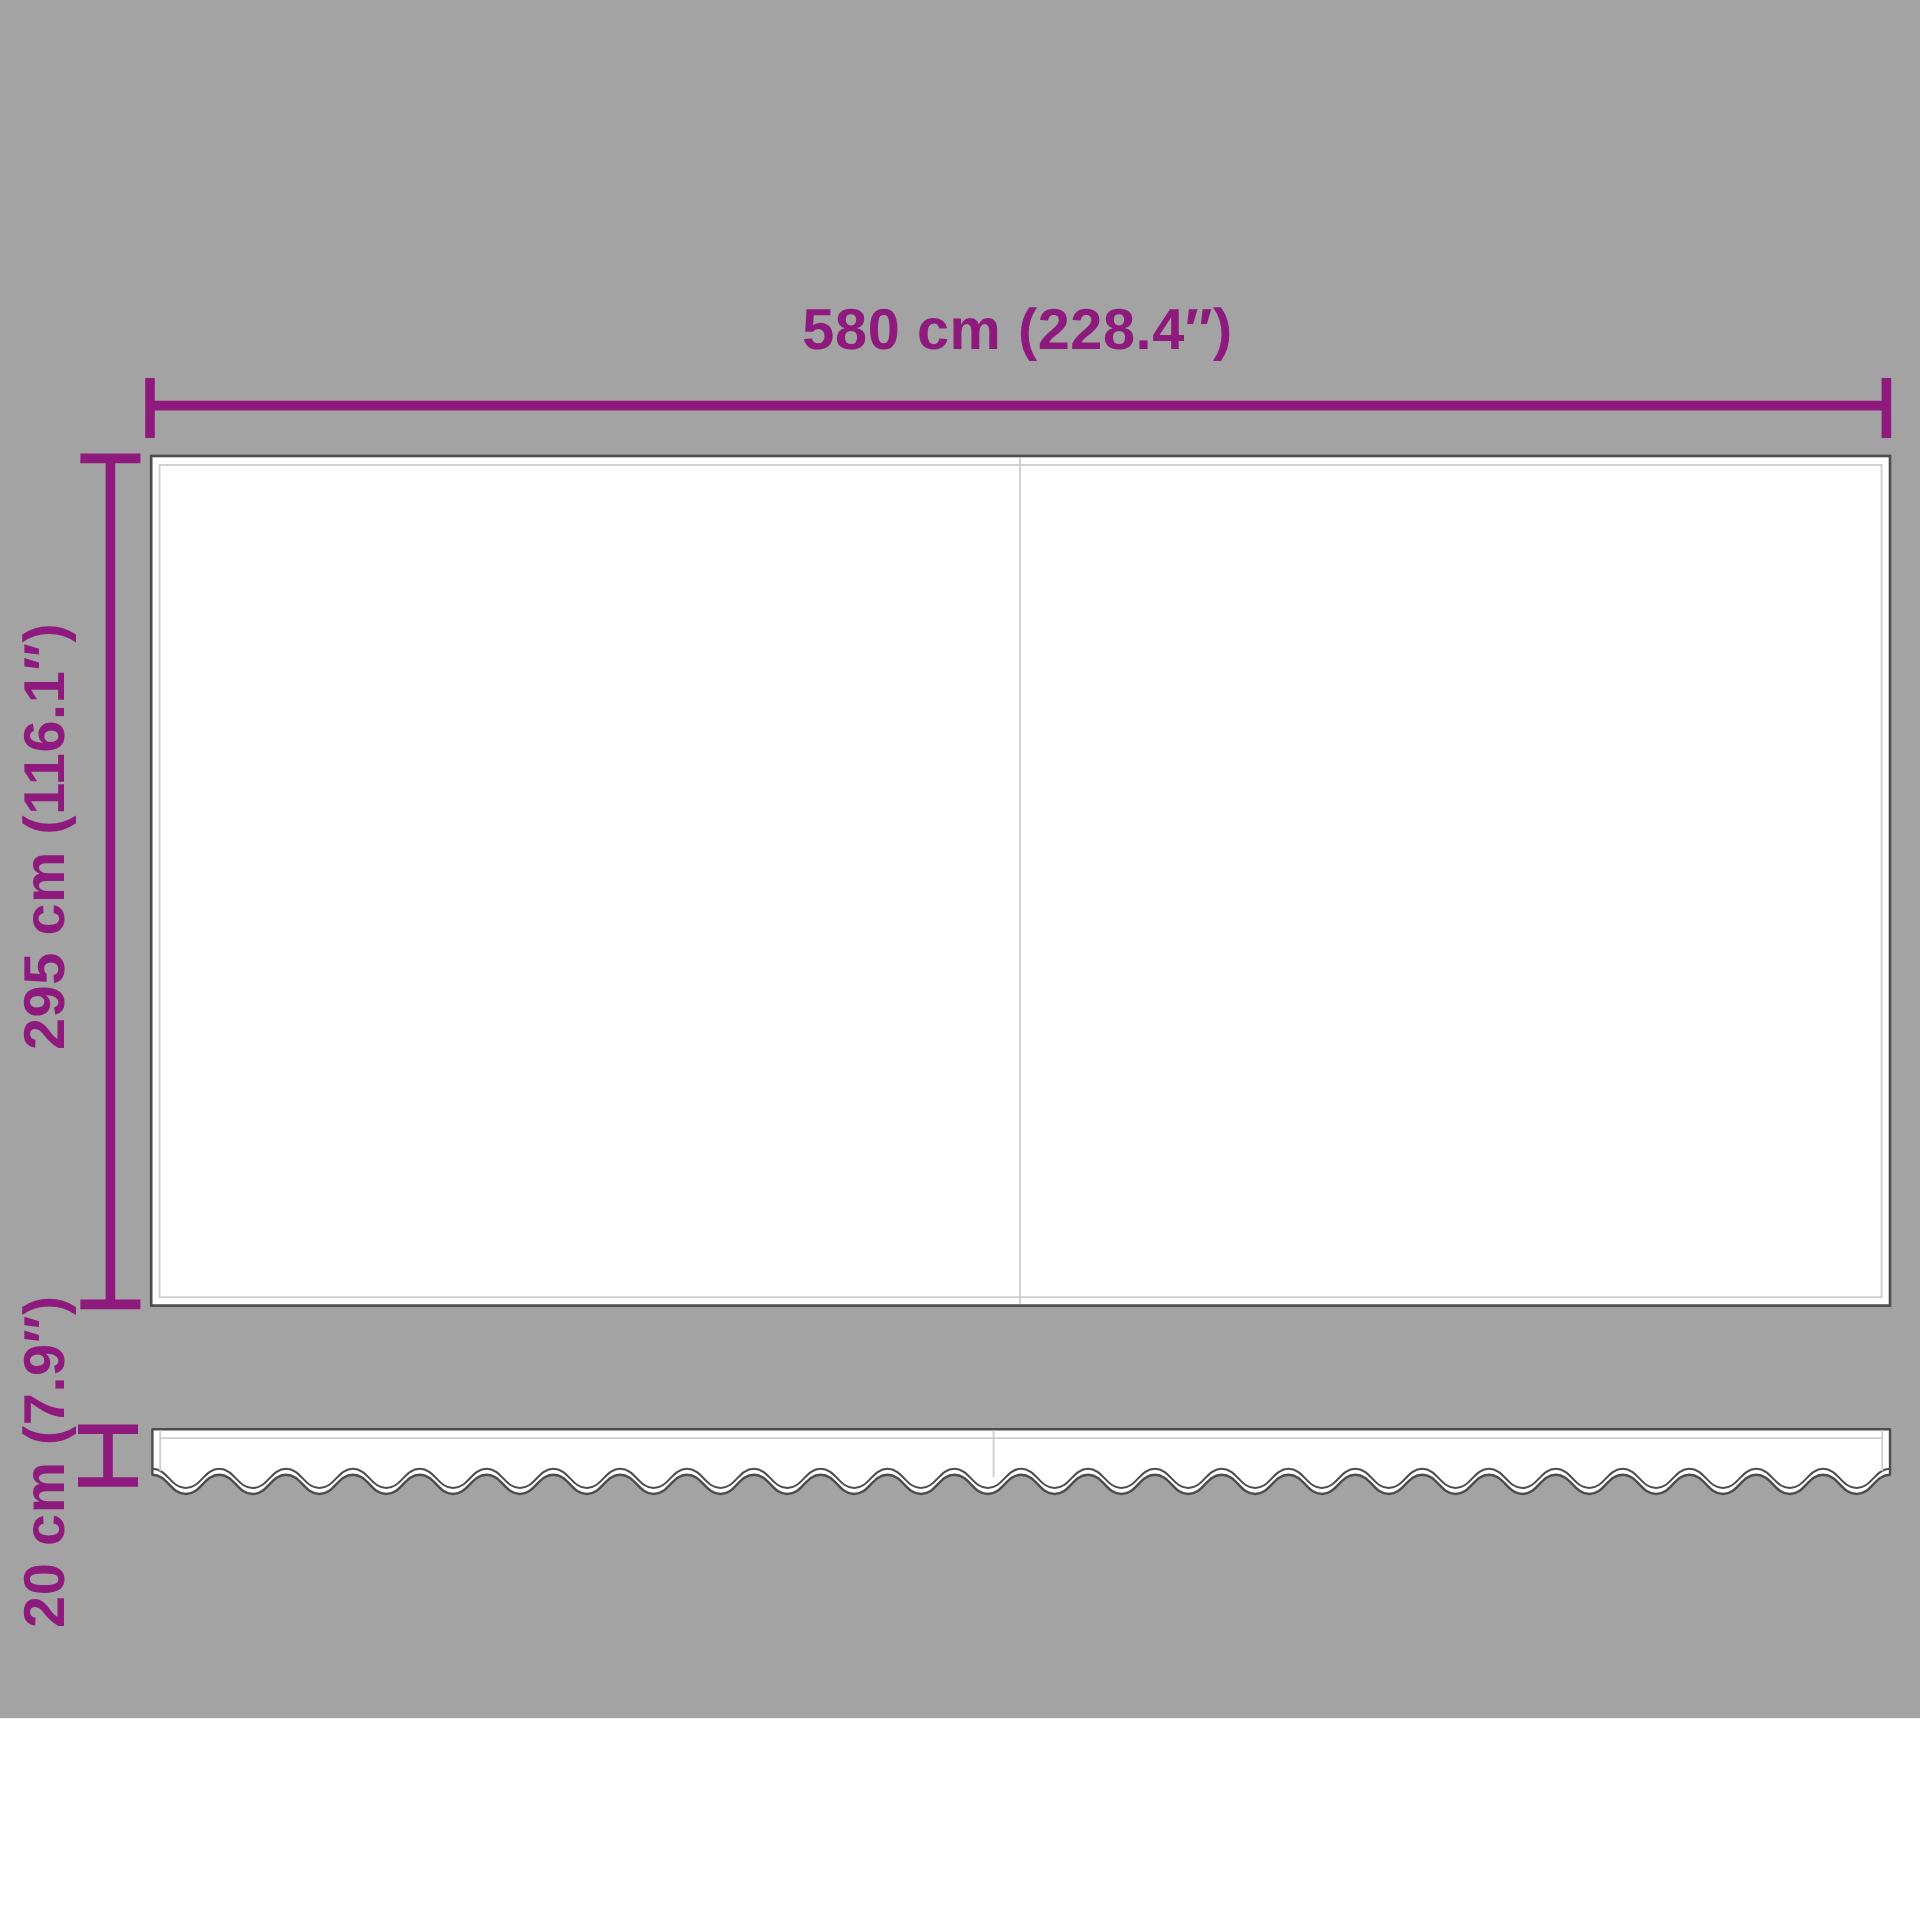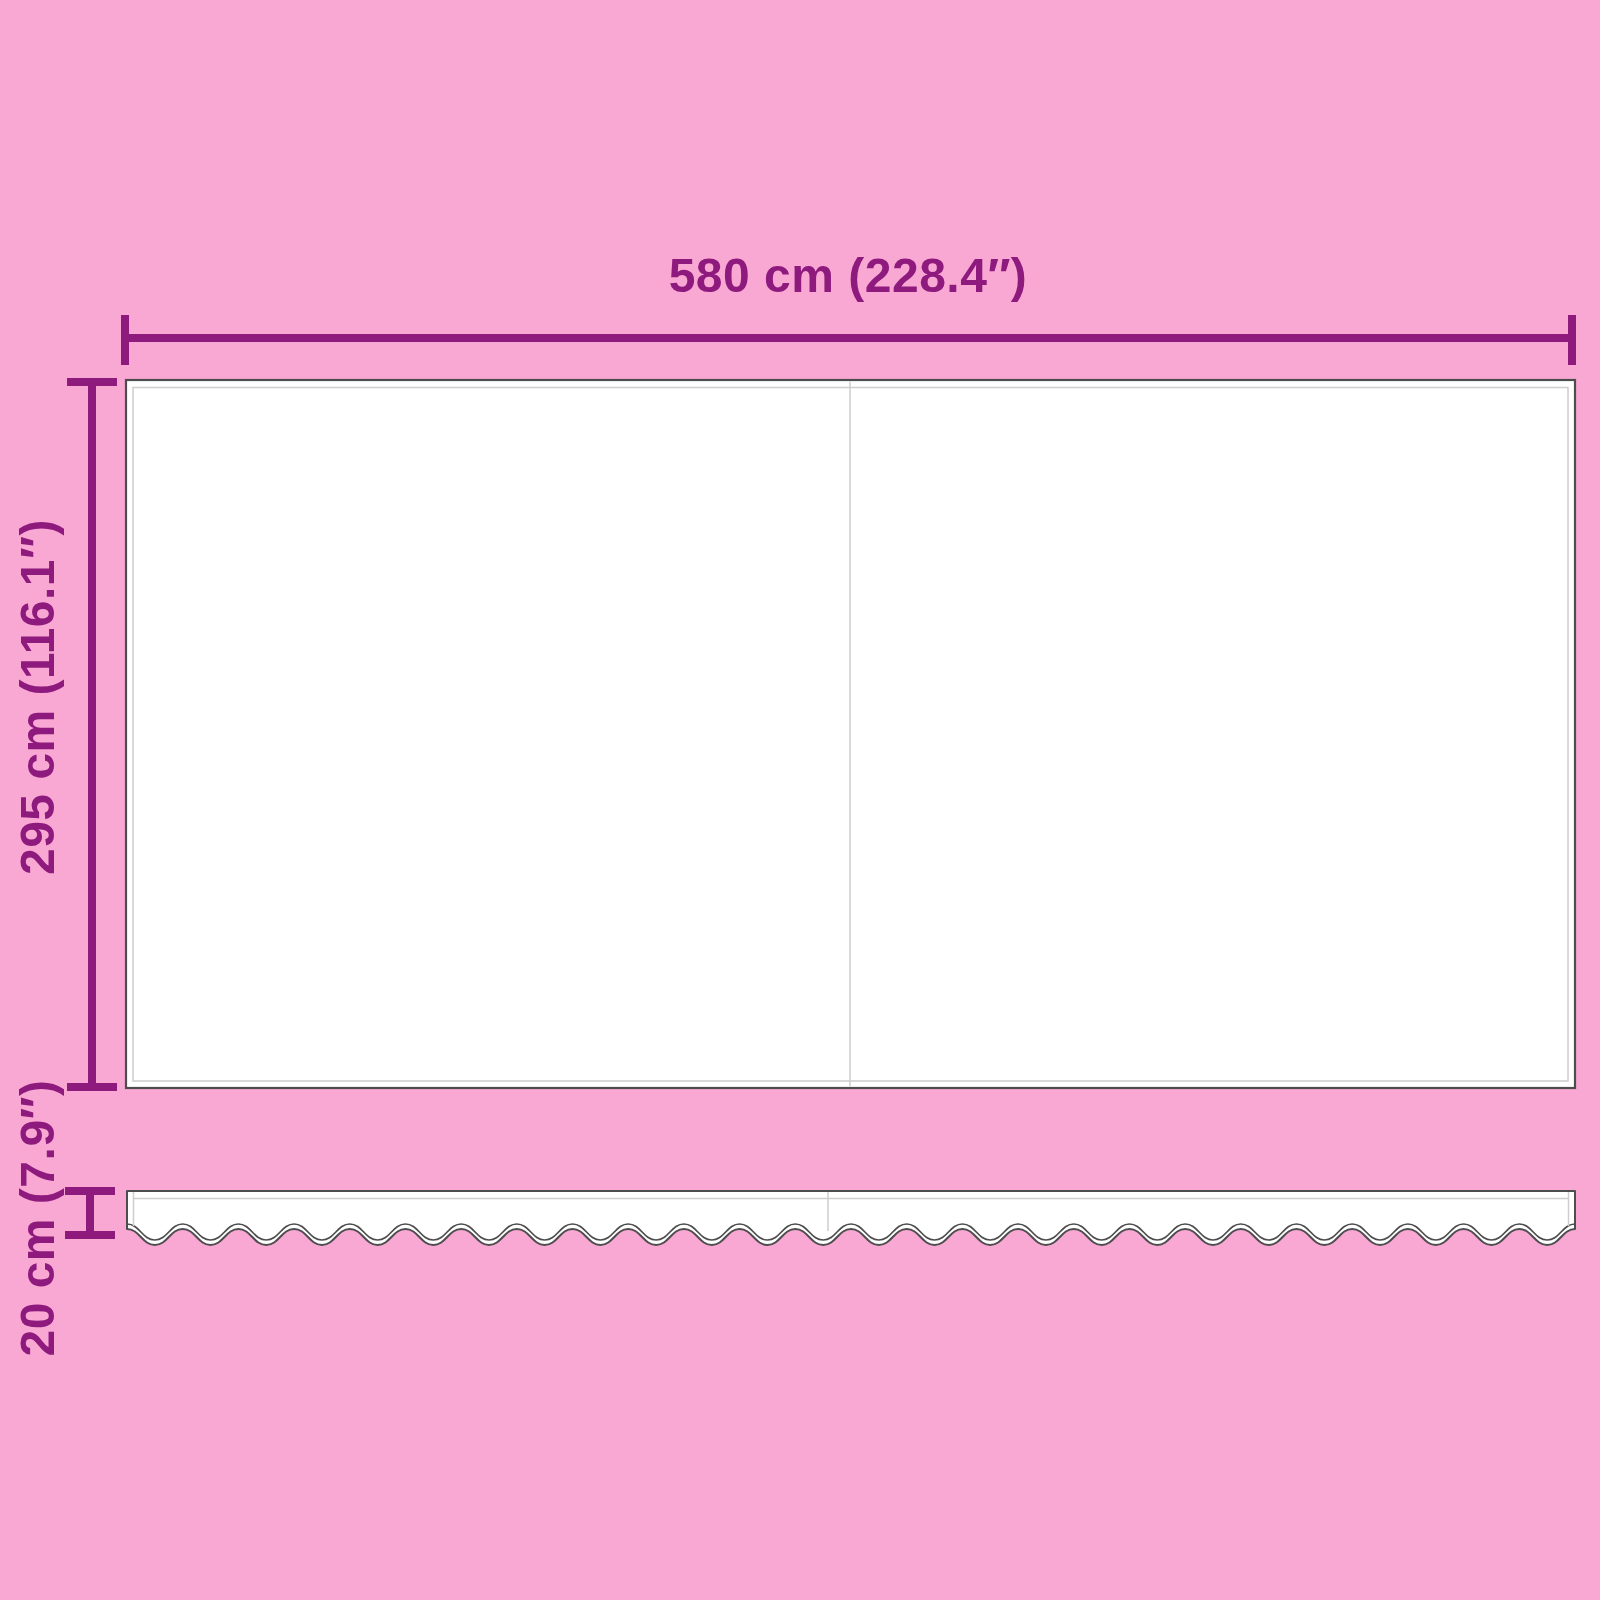--- a/index.html
+++ b/index.html
@@ -3,22 +3,22 @@
 <meta charset="utf-8">
 <style>
   html, body {
     margin: 0;
     padding: 0;
     background: #ffffff;
   }
   .canvas {
     position: relative;
     width: 1600px;
-    height: 1600px;
-    background: #f9a8d4;
+    height: 1432px;
+    background: #a3a3a3;
     overflow: hidden;
     font-family: "Liberation Sans", sans-serif;
   }
   .diagram-svg {
     position: absolute;
     left: 0;
     top: 0;
   }
   .dim-label {
     position: absolute;

